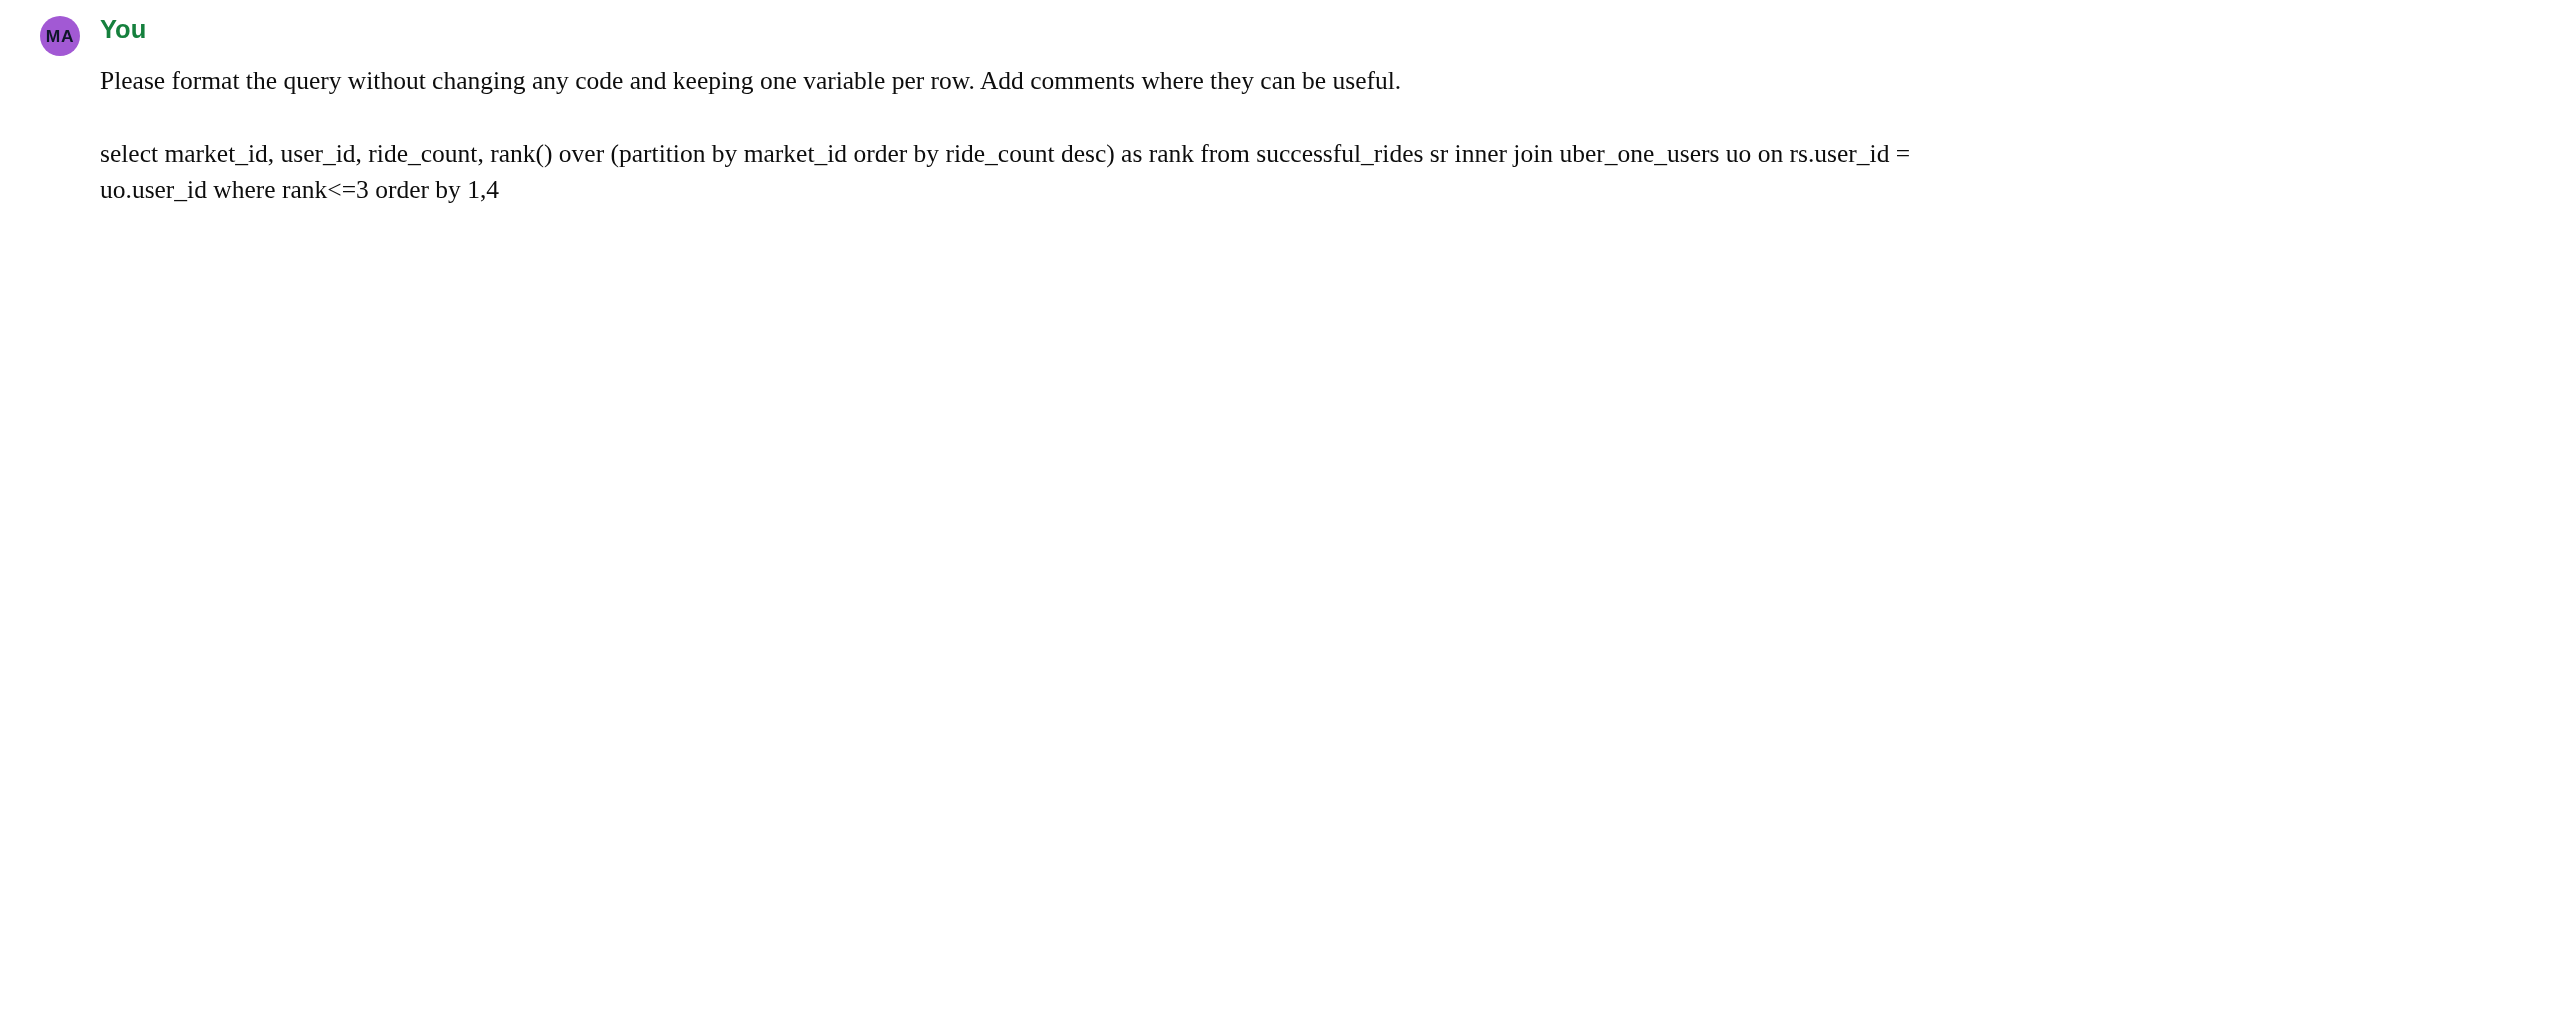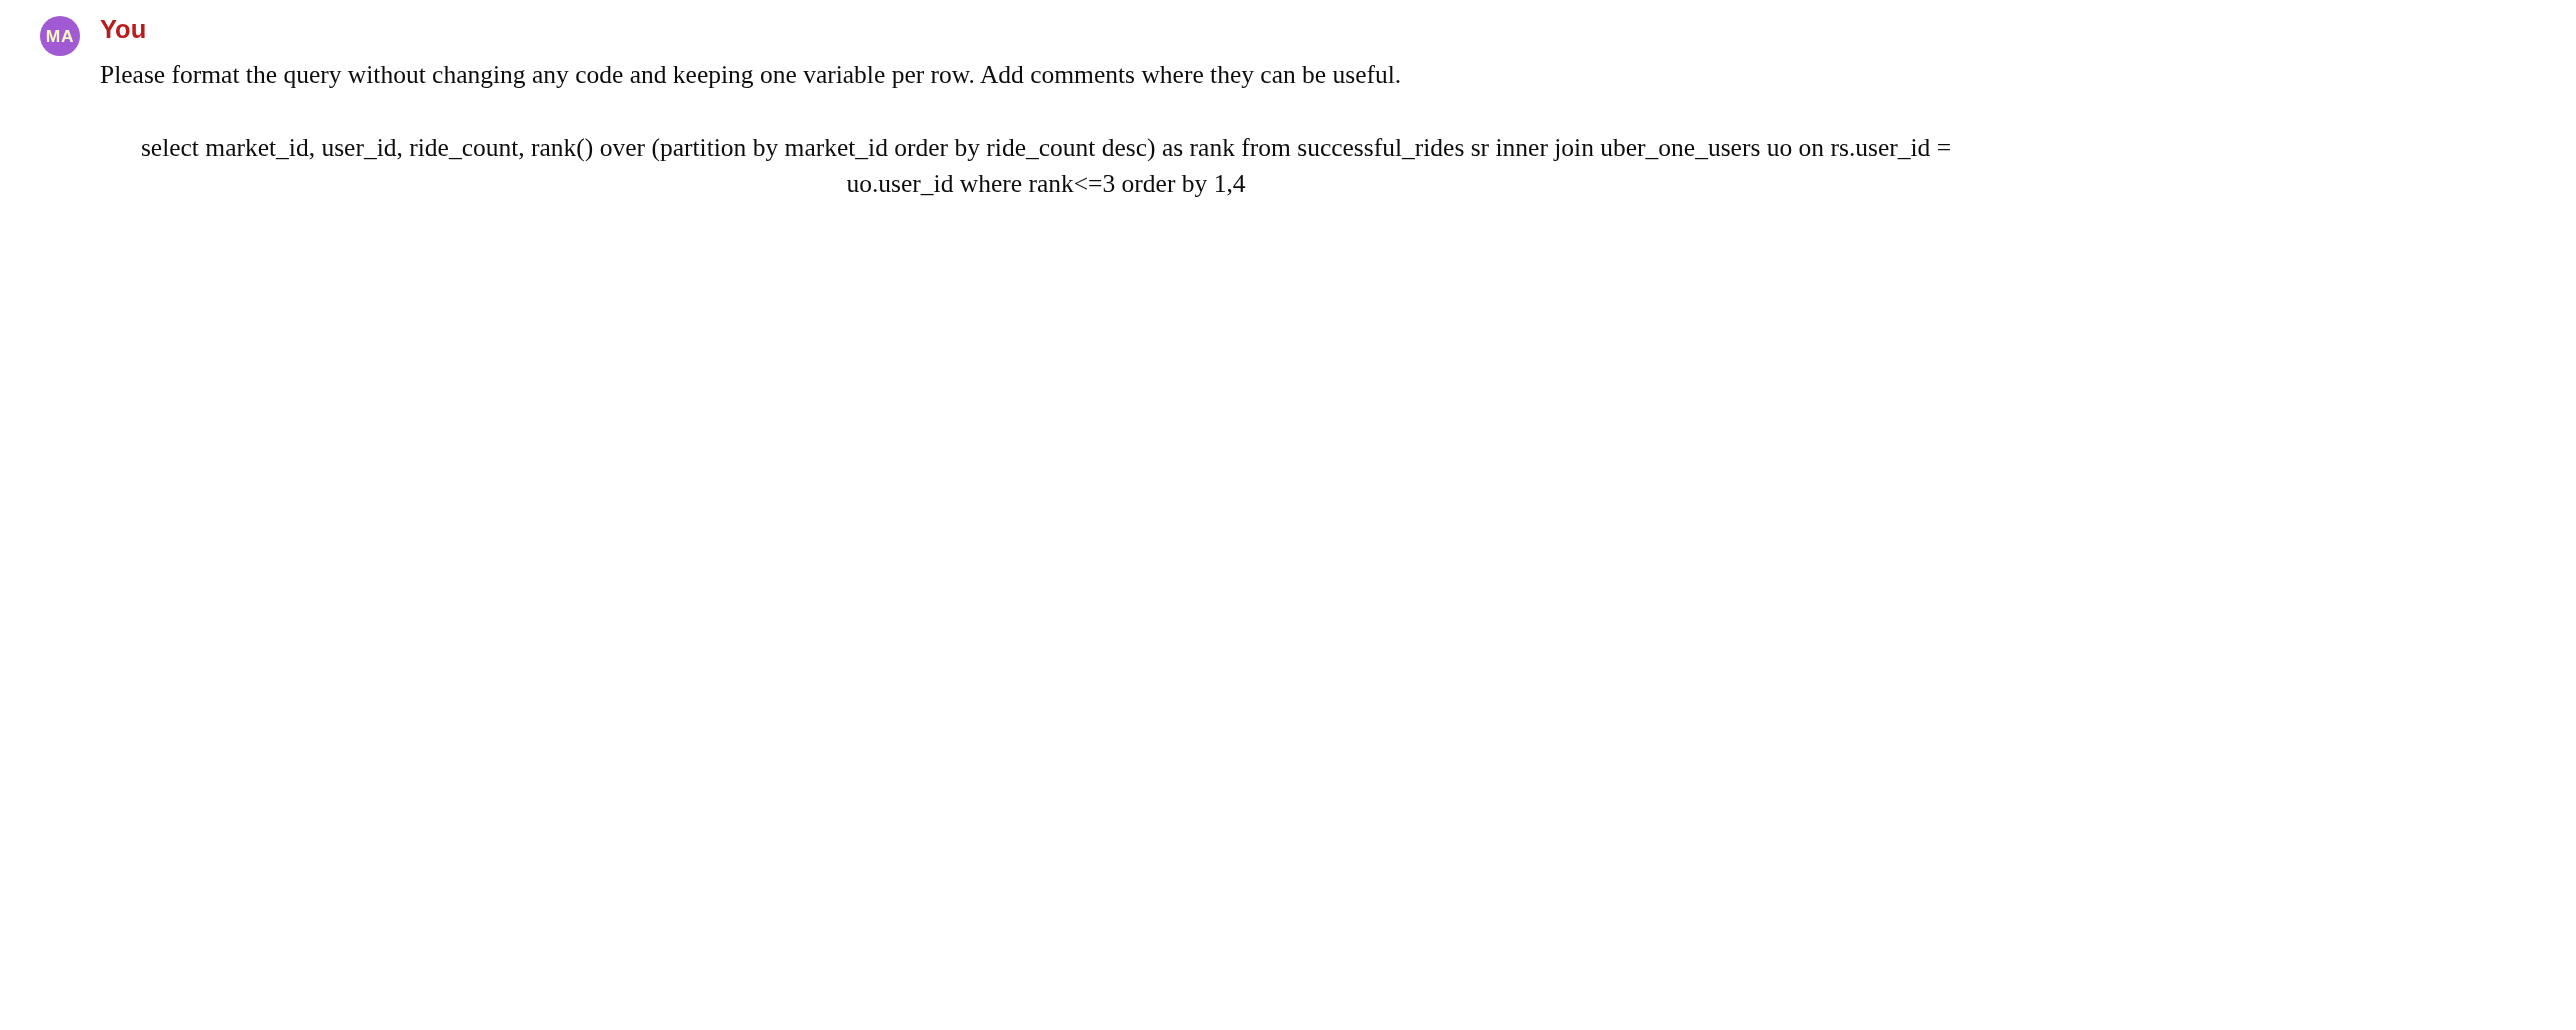--- a/index.html
+++ b/index.html
@@ -21,51 +21,50 @@
       max-width: 2012px;
     }
     .avatar {
       width: 40px;
       height: 40px;
       border-radius: 50%;
       background: #a259d4;
       display: flex;
       align-items: center;
       justify-content: center;
-      color: #fef9c3;
+      color: #0f172a;
       font-size: 17.4px;
       font-weight: 600;
       flex-shrink: 0;
       margin-top: 2.7px;
       letter-spacing: 0.7px;
     }
     .message-content {
       flex: 1;
       max-width: 1892px;
     }
     .sender-name {
       font-weight: 700;
       font-size: 25.5px;
-      color: #b91c1c;
-      margin-bottom: 10px;
+      color: #15803d;
+      margin-bottom: 16px;
       line-height: 1.3;
     }
     .message-body {
       font-size: 25.5px;
       line-height: 1.45;
       color: #0d0d0d;
       font-weight: 400;
       font-family: Liberation Serif, serif;
     }
     .message-body .para {
       margin-bottom: 36px;
     }
     .message-body .para:last-child {
       margin-bottom: 0;
-      text-align: center;
     }
   </style>
 </head>
 <body>
 
 <div class="message-container">
   <div class="avatar">
     <span>MA</span>
   </div>
   <div class="message-content">

